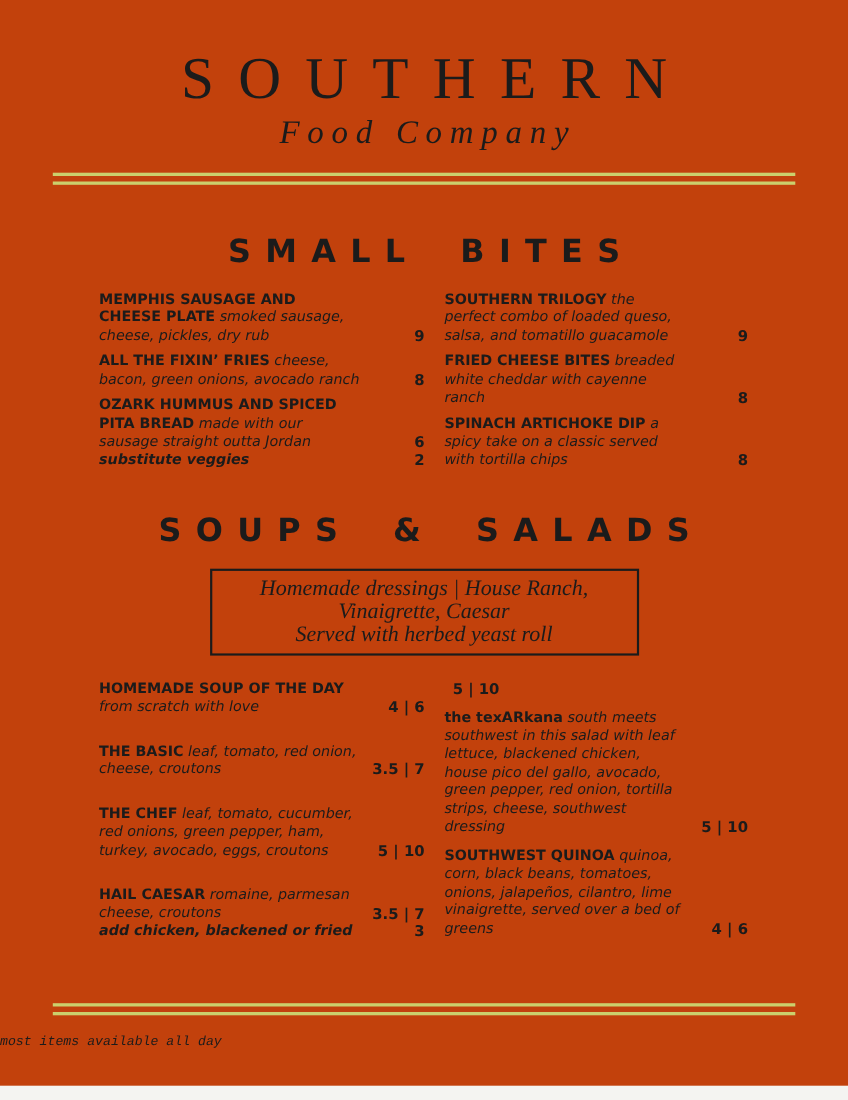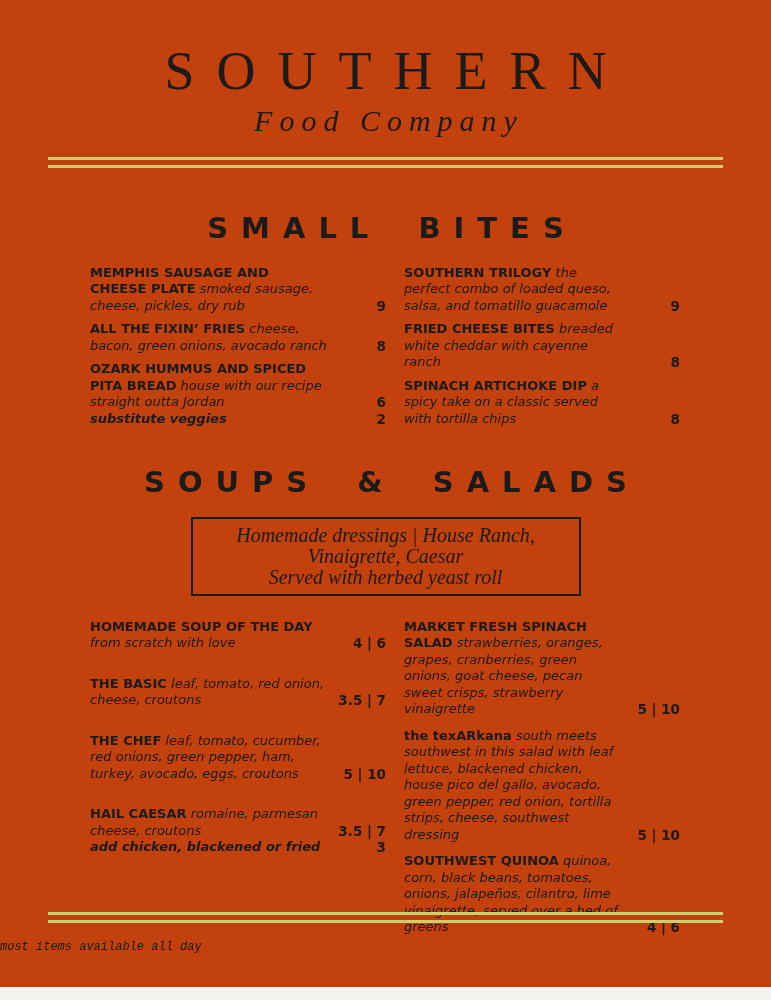--- a/index.html
+++ b/index.html
@@ -123,21 +123,21 @@
 
       <div class="menu-item">
         <div class="item-row">
           <p class="item-text"><strong class="item-name">ALL THE FIXIN’ FRIES</strong> <em class="item-desc">cheese, bacon, green onions, avocado ranch</em></p>
           <div class="item-price">8</div>
         </div>
       </div>
 
       <div class="menu-item">
         <div class="item-row">
-          <p class="item-text"><strong class="item-name">OZARK HUMMUS AND SPICED PITA BREAD</strong> <em class="item-desc">house with our recipe straight outta Jordan</em></p>
+          <p class="item-text"><strong class="item-name">OZARK HUMMUS AND SPICED PITA BREAD</strong> <em class="item-desc">made with our sausage straight outta Jordan</em></p>
           <div class="item-price">6</div>
         </div>
         <div class="item-note">
           <span class="note-text">substitute veggies</span>
           <span class="note-price">2</span>
         </div>
       </div>
 
     </div>
     <div class="menu-col col-right">
@@ -206,21 +206,20 @@
           <span class="note-text">add chicken, blackened or fried</span>
           <span class="note-price">3</span>
         </div>
       </div>
 
     </div>
     <div class="menu-col col-right">
 
       <div class="menu-item">
         <div class="item-row">
-          <p class="item-text"><strong class="item-name">MARKET FRESH SPINACH SALAD</strong> <em class="item-desc">strawberries, oranges, grapes, cranberries, green onions, goat cheese, pecan sweet crisps, strawberry vinaigrette</em></p>
           <div class="item-price">5 | 10</div>
         </div>
       </div>
 
       <div class="menu-item">
         <div class="item-row">
           <p class="item-text"><strong class="item-name">the texARkana</strong> <em class="item-desc">south meets southwest in this salad with leaf lettuce, blackened chicken, house pico del gallo, avocado, green pepper, red onion, tortilla strips, cheese, southwest dressing</em></p>
           <div class="item-price">5 | 10</div>
         </div>
       </div>

